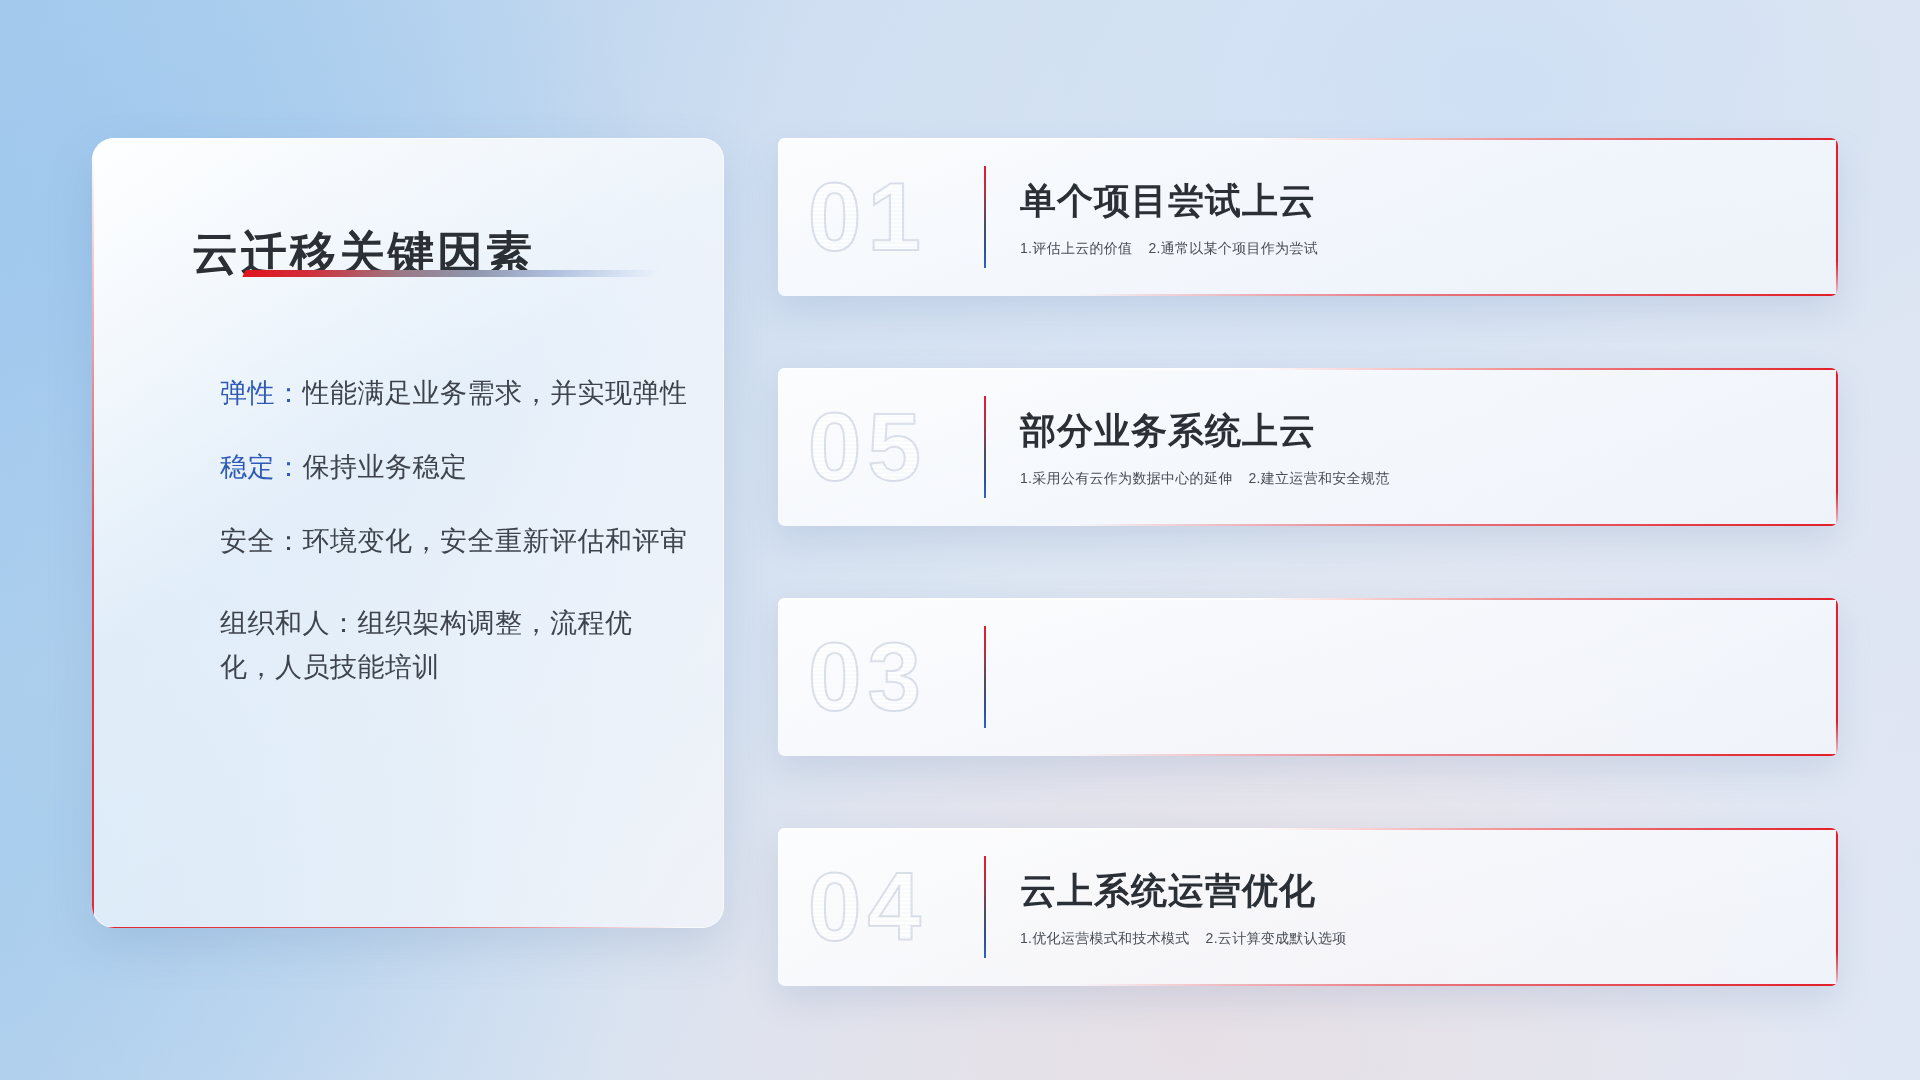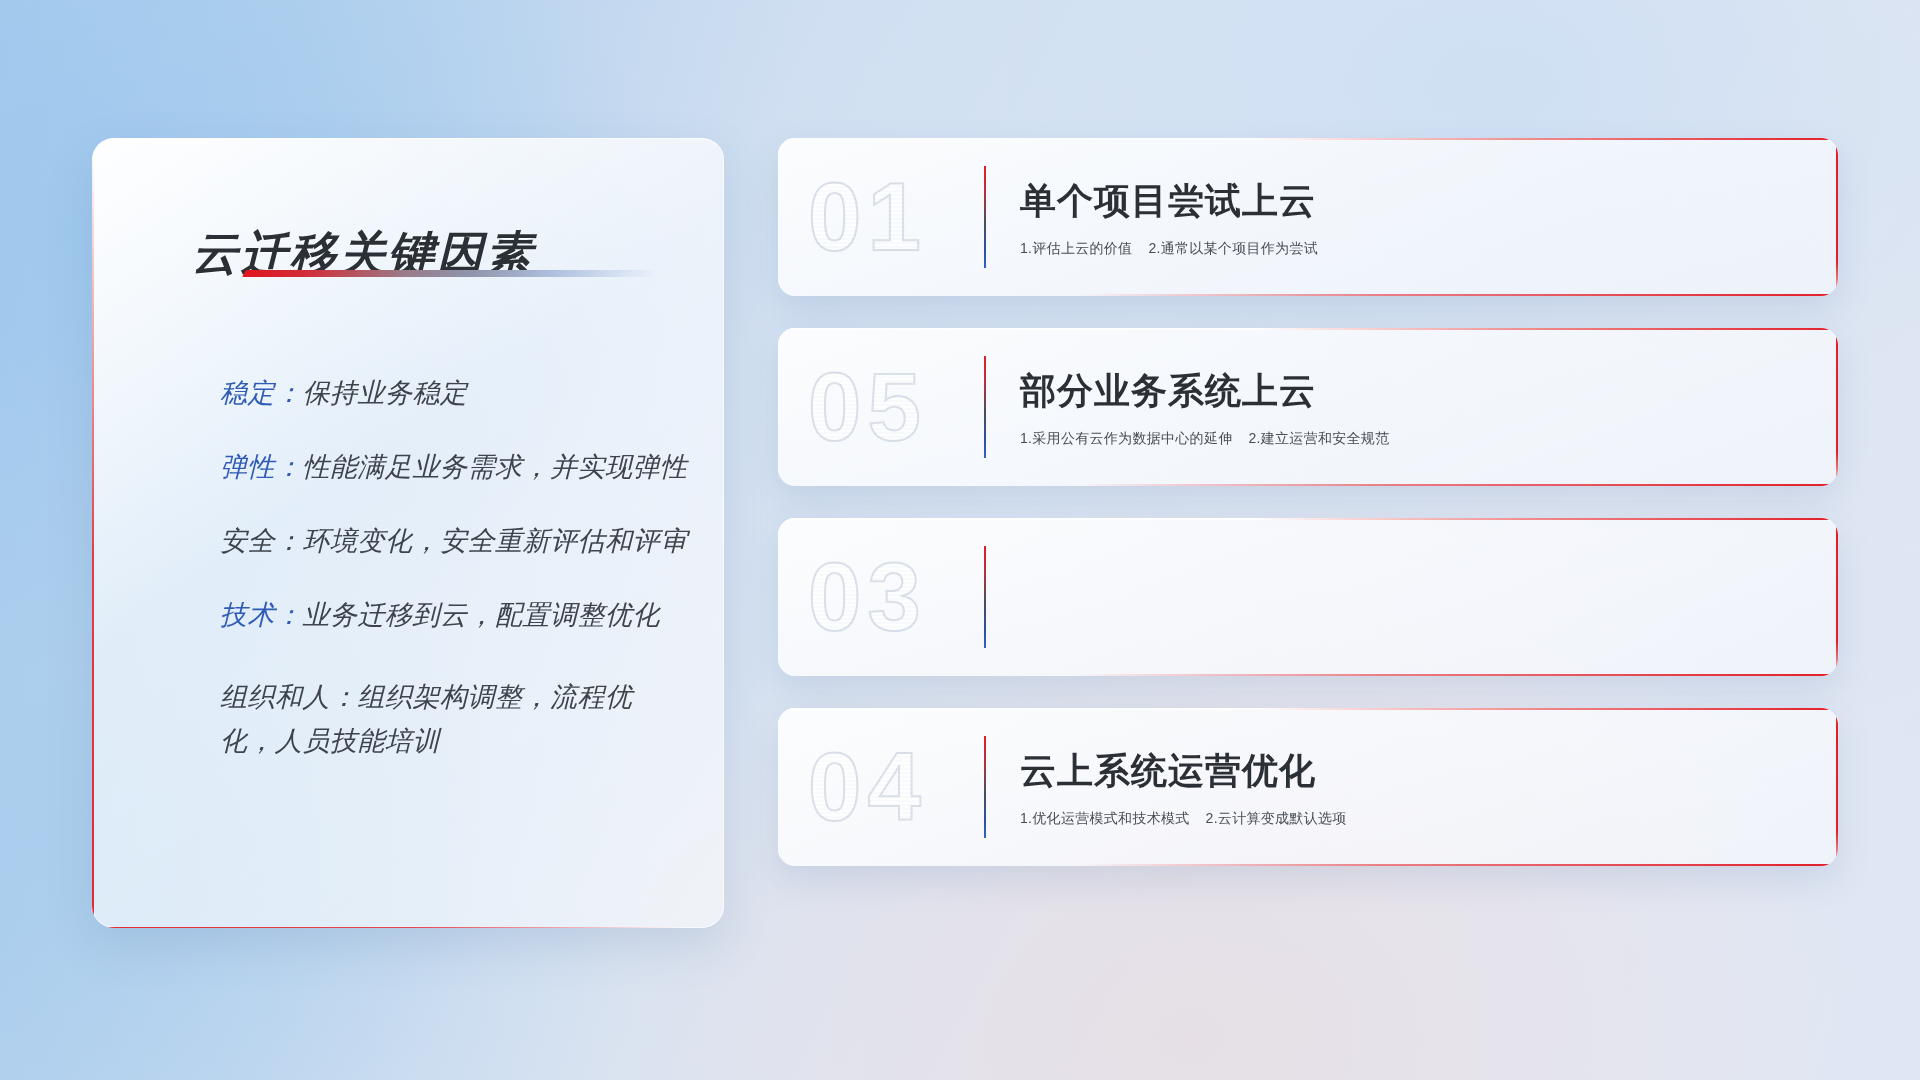--- a/index.html
+++ b/index.html
@@ -22,21 +22,20 @@
   #bg:after{content:"";position:absolute;inset:0;
     background:linear-gradient(100deg,rgba(150,195,235,.55) 0%,rgba(255,255,255,0) 38%);}
 
   
   #left-card{
     position:absolute;left:92px;top:138px;width:632px;height:790px;
     border-radius:22px;
     background:linear-gradient(150deg,rgba(255,255,255,.80) 0%,rgba(250,252,255,.66) 45%,rgba(255,255,255,.55) 100%);
     box-shadow:0 18px 46px rgba(80,115,160,.17), inset 0 0 0 1px rgba(255,255,255,.65);
     overflow:hidden;
-    font-style:italic;
   }
   #left-card .edge{position:absolute;inset:0;border-radius:22px;pointer-events:none;
     border:1px solid transparent;
     background:linear-gradient(145deg,rgba(255,255,255,.95),rgba(255,255,255,0) 42%) border-box;
   }
   #left-card .edge-red{position:absolute;left:0;top:12px;bottom:0;width:1.5px;
     background:linear-gradient(180deg,rgba(226,30,40,0) 0%,rgba(226,30,40,.85) 52%,rgba(226,30,40,.95) 100%);}
   #left-card .edge-red-b{position:absolute;left:12px;right:40px;bottom:0;height:1.5px;
     background:linear-gradient(90deg,rgba(226,30,40,.95) 0%,rgba(226,30,40,.8) 55%,rgba(226,30,40,0) 100%);}
   .card-title{
@@ -56,21 +55,21 @@
     letter-spacing:.5px;white-space:nowrap;
   }
   .factor .k{font-weight:normal;}
   .factor .k.blue{color:#2f5bb7;}
   .factor .v{color:#3f444c;}
   .factor.wrap{white-space:normal;line-height:1.62;margin-bottom:12px;}
 
   
   #steps{position:absolute;left:778px;top:138px;width:1060px;}
   .step{
-    position:relative;height:158px;margin-bottom:32px;border-radius:17px;
+    position:relative;height:158px;margin-bottom:72px;border-radius:7px;
     background:linear-gradient(160deg,rgba(255,255,255,.92) 0%,rgba(252,253,255,.8) 40%,rgba(248,250,254,.62) 100%);
     box-shadow:0 14px 34px rgba(90,120,165,.16), inset 0 1px 0 rgba(255,255,255,.9);
     overflow:hidden;
   }
   .step .hl-top{position:absolute;left:0;right:0;top:0;height:1.6px;
     background:linear-gradient(90deg,rgba(255,255,255,.9) 0%,rgba(255,255,255,.9) 45%,rgba(236,96,96,.75) 72%,#e21e28 100%);}
   .step .hl-right{position:absolute;right:0;top:0;bottom:0;width:1.8px;
     background:linear-gradient(180deg,#e21e28 0%,#e21e28 78%,rgba(226,30,40,.2) 100%);}
   .step .hl-bottom{position:absolute;left:28%;right:0;bottom:0;height:1.6px;
     background:linear-gradient(90deg,rgba(226,30,40,0) 0%,rgba(226,30,40,.55) 40%,#e21e28 100%);}
@@ -108,30 +107,27 @@
 <section id="left-card">
   <div class="edge"></div>
   <div class="edge-red"></div>
   <div class="edge-red-b"></div>
 
   <h1 class="card-title">云迁移关键因素</h1>
   <div class="title-rule"></div>
 
   <div class="factors">
     <div class="factor">
+      <span class="k blue">弹性：</span><span class="v">性能满足业务需求，并实现弹性</span>
+    </div>
+    <div class="factor">
       <span class="k blue">稳定：</span><span class="v">保持业务稳定</span>
     </div>
     <div class="factor">
-      <span class="k blue">弹性：</span><span class="v">性能满足业务需求，并实现弹性</span>
-    </div>
-    <div class="factor">
       <span class="k">安全：</span><span class="v">环境变化，安全重新评估和评审</span>
-    </div>
-    <div class="factor">
-      <span class="k blue">技术：</span><span class="v">业务迁移到云，配置调整优化</span>
     </div>
     <div class="factor wrap">
       <span class="k">组织和人：</span><span class="v">组织架构调整，流程优化，人员技能培训</span>
     </div>
   </div>
 </section>
 
 <section id="steps">
 
   <article class="step">

